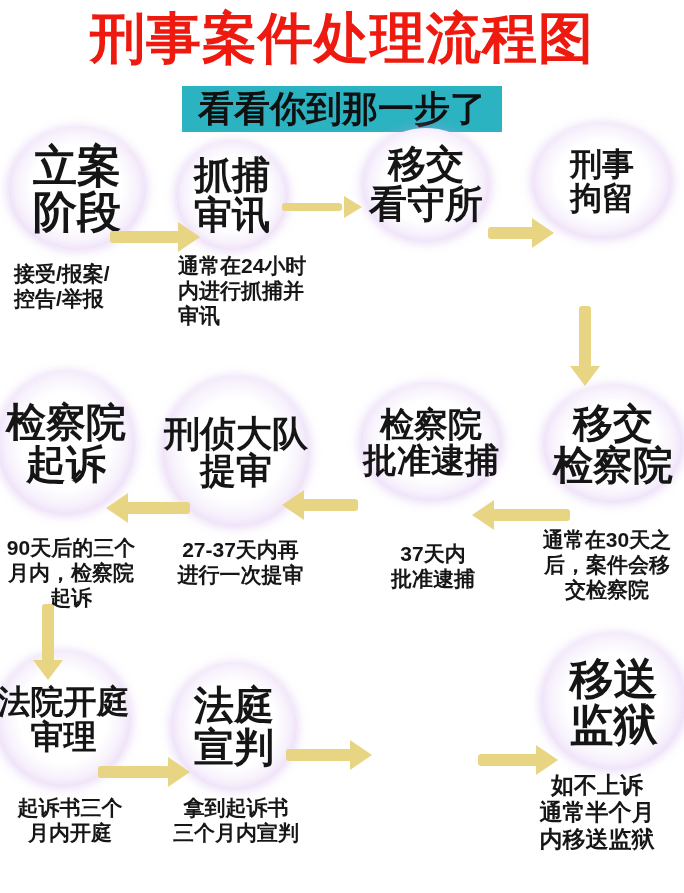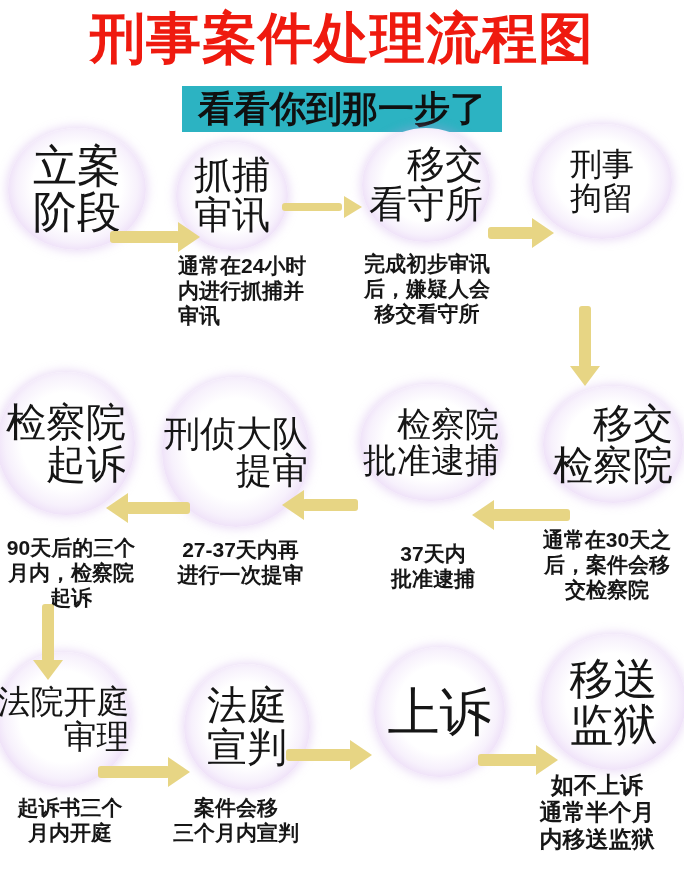--- a/index.html
+++ b/index.html
@@ -18,38 +18,38 @@
   }
   .bubble{
     position:absolute;border-radius:50%;display:flex;align-items:center;justify-content:center;
     background:radial-gradient(ellipse at 50% 48%,
       #ffffff 0%, #ffffff 46%, #f7f1fc 62%, #ecdcf7 75%,
       #d2aeea 86%, #c498e2 92%, #e4cef4 97%, rgba(255,255,255,0) 100%);
     box-shadow:0 0 10px 2px rgba(197,157,228,0.35);
     z-index:1;
   }
   .bubble-label{
-    white-space:pre-line;text-align:right;font-weight:400;color:#151515;line-height:1.04;
+    white-space:pre-line;text-align:center;font-weight:700;color:#151515;line-height:1.04;
   }
   .caption{
     position:absolute;white-space:pre-line;font-weight:800;color:#161616;
     font-size:21px;line-height:1.18;text-align:center;z-index:2;
   }
   .cap-left{text-align:left;}
   
   .n1{left:8px;top:128px;width:138px;height:122px}   .n1 .bubble-label{font-size:44px}
   .n2{left:176px;top:142px;width:112px;height:108px} .n2 .bubble-label{font-size:38px}
   .n3{left:362px;top:128px;width:128px;height:114px} .n3 .bubble-label{font-size:38px}
   .n4{left:532px;top:124px;width:140px;height:115px} .n4 .bubble-label{font-size:32px}
   .n5{left:543px;top:386px;width:140px;height:117px} .n5 .bubble-label{font-size:40px}
   .n6{left:360px;top:384px;width:142px;height:117px} .n6 .bubble-label{font-size:34px}
   .n7{left:162px;top:377px;width:148px;height:150px} .n7 .bubble-label{font-size:36px}
   .n8{left:-3px;top:372px;width:138px;height:143px}  .n8 .bubble-label{font-size:40px}
   .n9{left:-4px;top:652px;width:135px;height:135px}  .n9 .bubble-label{font-size:33px}
-  .n10{left:184px;top:664px;width:126px;height:126px}.n10 .bubble-label{font-size:40px}
+  .n10{left:171px;top:664px;width:126px;height:126px}.n10 .bubble-label{font-size:40px}
   .n11{left:374px;top:647px;width:131px;height:130px}.n11 .bubble-label{font-size:52px}
   .n12{left:541px;top:634px;width:145px;height:136px}.n12 .bubble-label{font-size:44px}
   
   .c1{left:14px;top:262px;width:150px}
   .c2{left:178px;top:254px;width:160px}
   .c3{left:352px;top:252px;width:150px}
   .c4{left:528px;top:240px;width:152px}
   .c5{left:528px;top:528px;width:158px}
   .c6{left:368px;top:542px;width:130px}
   .c7{left:158px;top:538px;width:165px}
@@ -77,36 +77,35 @@
 
 <div class="canvas">
 
   <div class="title">刑事案件处理流程图</div>
   <div class="subtitle">看看你到那一步了</div>
 
   <div class="bubble n1">
     <span class="bubble-label">立案
 阶段</span>
   </div>
+  <div class="caption cap-left c1">接受/报案/
+控告/举报</div>
 
   <div class="bubble n2">
     <span class="bubble-label">抓捕
 审讯</span>
   </div>
   <div class="caption cap-left c2">通常在24小时
 内进行抓捕并
 审讯</div>
 
   <div class="bubble n3">
     <span class="bubble-label">移交
 看守所</span>
   </div>
-  <div class="caption c3">完成初步审讯
-后，嫌疑人会
-移交看守所</div>
 
   <div class="bubble n4">
     <span class="bubble-label">刑事
 拘留</span>
   </div>
 
   <div class="bubble n5">
     <span class="bubble-label">移交
 检察院</span>
   </div>
@@ -140,26 +139,23 @@
     <span class="bubble-label">法院开庭
 审理</span>
   </div>
   <div class="caption c9">起诉书三个
 月内开庭</div>
 
   <div class="bubble n10">
     <span class="bubble-label">法庭
 宣判</span>
   </div>
-  <div class="caption c10">案件会移
+  <div class="caption c10">拿到起诉书
 三个月内宣判</div>
 
-  <div class="bubble n11">
-    <span class="bubble-label">上诉</span>
-  </div>
 
   <div class="bubble n12">
     <span class="bubble-label">移送
 监狱</span>
   </div>
   <div class="caption c12">如不上诉
 通常半个月
 内移送监狱</div>
 
   <div class="arrow ar" style="left:110px;top:222px;width:90px;height:30px">

